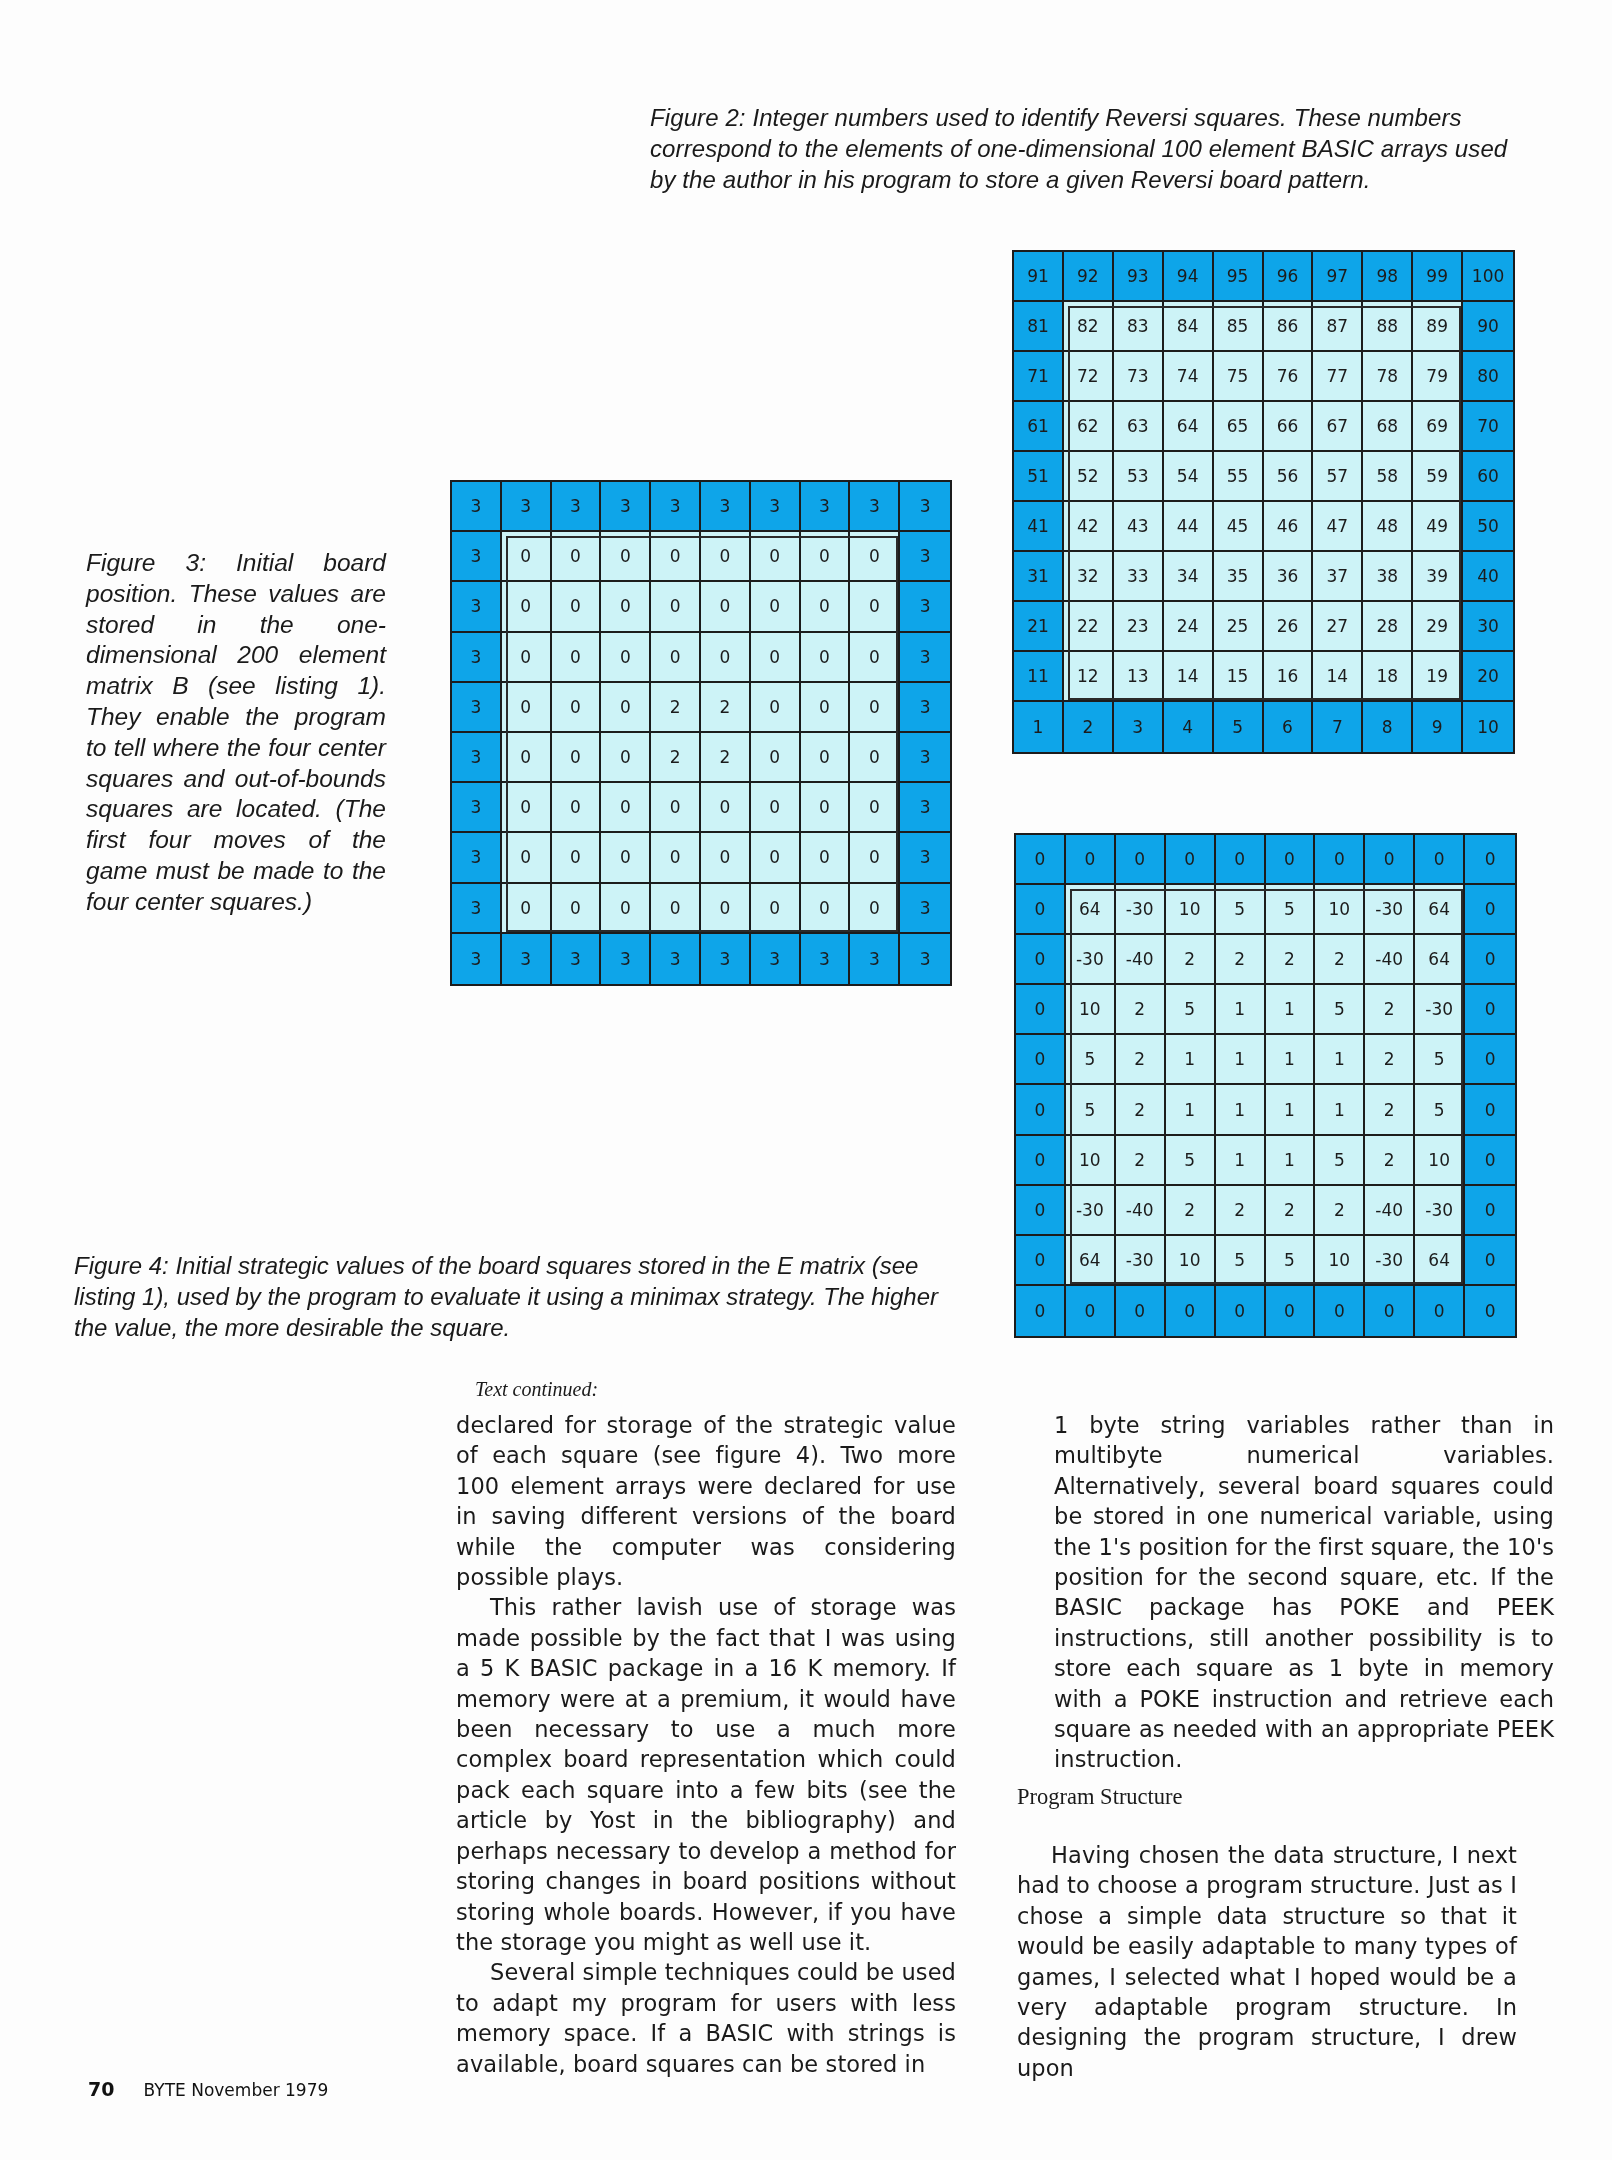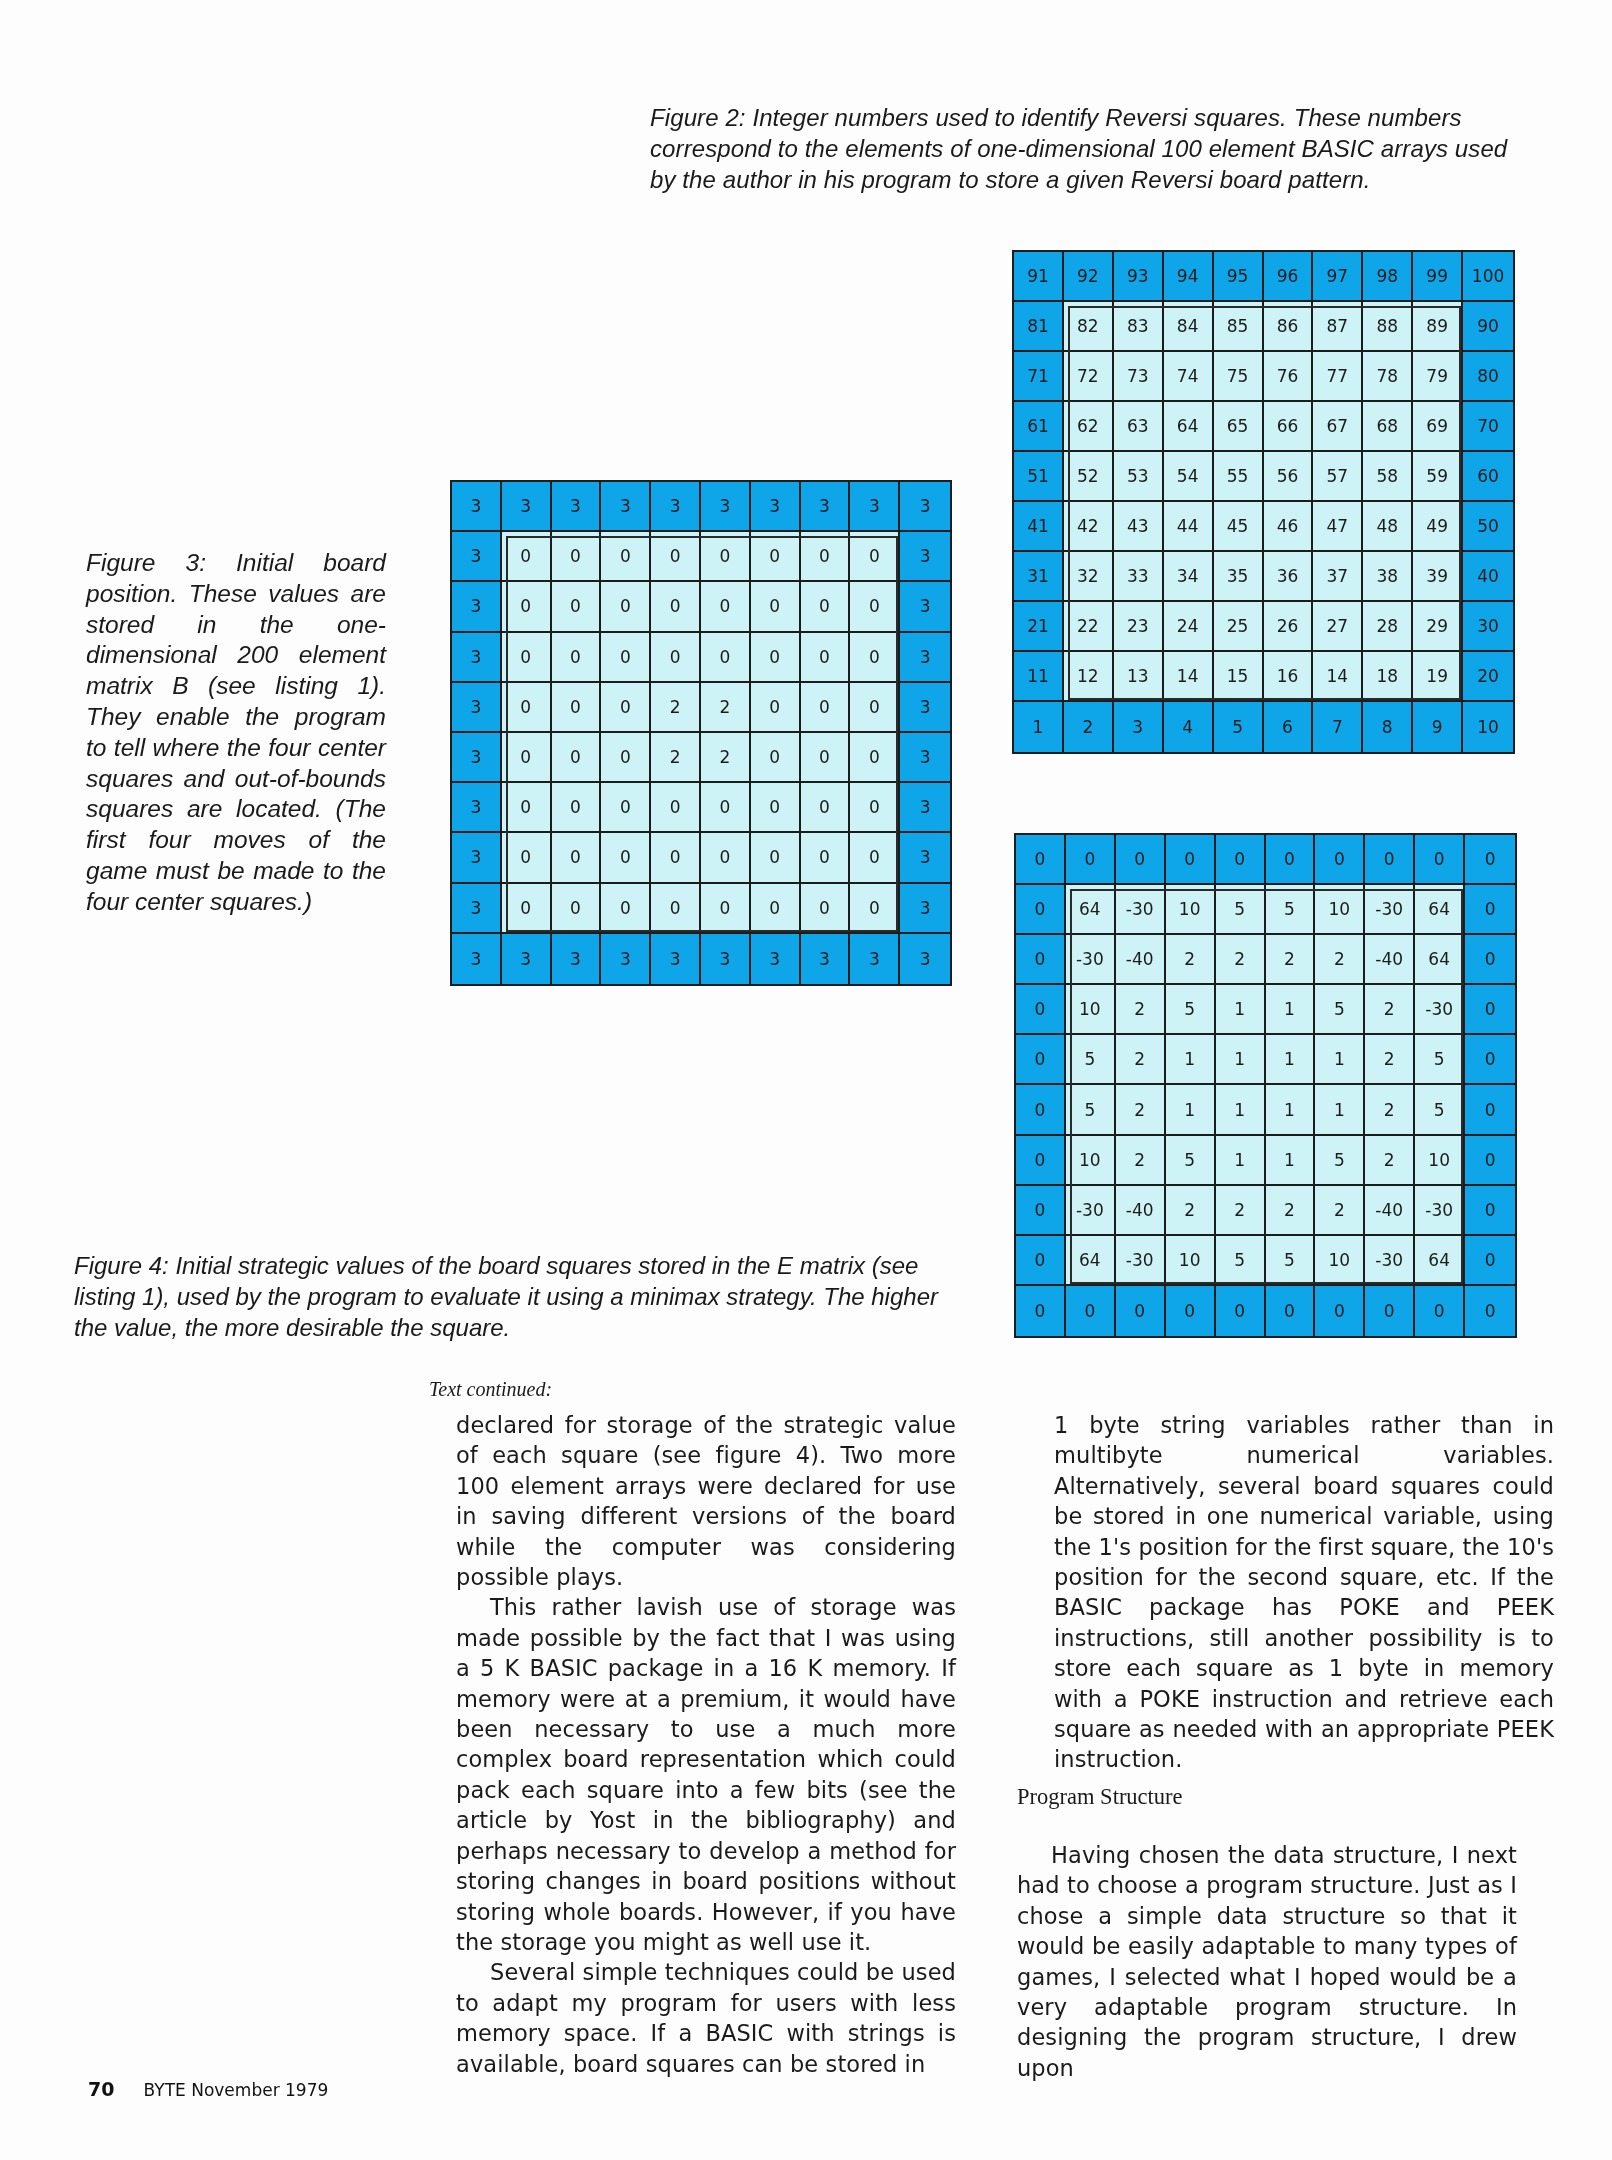--- a/index.html
+++ b/index.html
@@ -37,21 +37,21 @@
   #fig3 { left:450px; top:480px; width:502px; height:506px; }
   #fig4 { left:1014px; top:833px; width:503px; height:505px; }
   .body-col {
     position:absolute; width:500px; font-size:22.5px; line-height:30.4px;
     text-align:justify; font-family:"DejaVu Sans", sans-serif; color:#1a1a1a;
     letter-spacing:0.1px;
   }
   .body-col p { margin:0; text-indent:0; }
   .body-col p.ind { text-indent:34px; }
   .text-continued {
-    position:absolute; left:429px; top:1378px; font-family:"Liberation Serif", serif;
+    position:absolute; left:475px; top:1378px; font-family:"Liberation Serif", serif;
     font-style:italic; font-size:20px; color:#1a1a1a;
   }
   .section-heading {
     position:absolute; left:1017px; top:1784px; font-size:22.5px;
     font-family:Liberation Serif, serif; color:#1a1a1a;
   }
   .footer { position:absolute; left:88px; top:2078px; font-family:"DejaVu Sans", sans-serif; color:#111; }
   .footer .pg { font-weight:bold; font-size:19px; }
   .footer .mag { font-size:17px; margin-left:24px; }
 </style>

